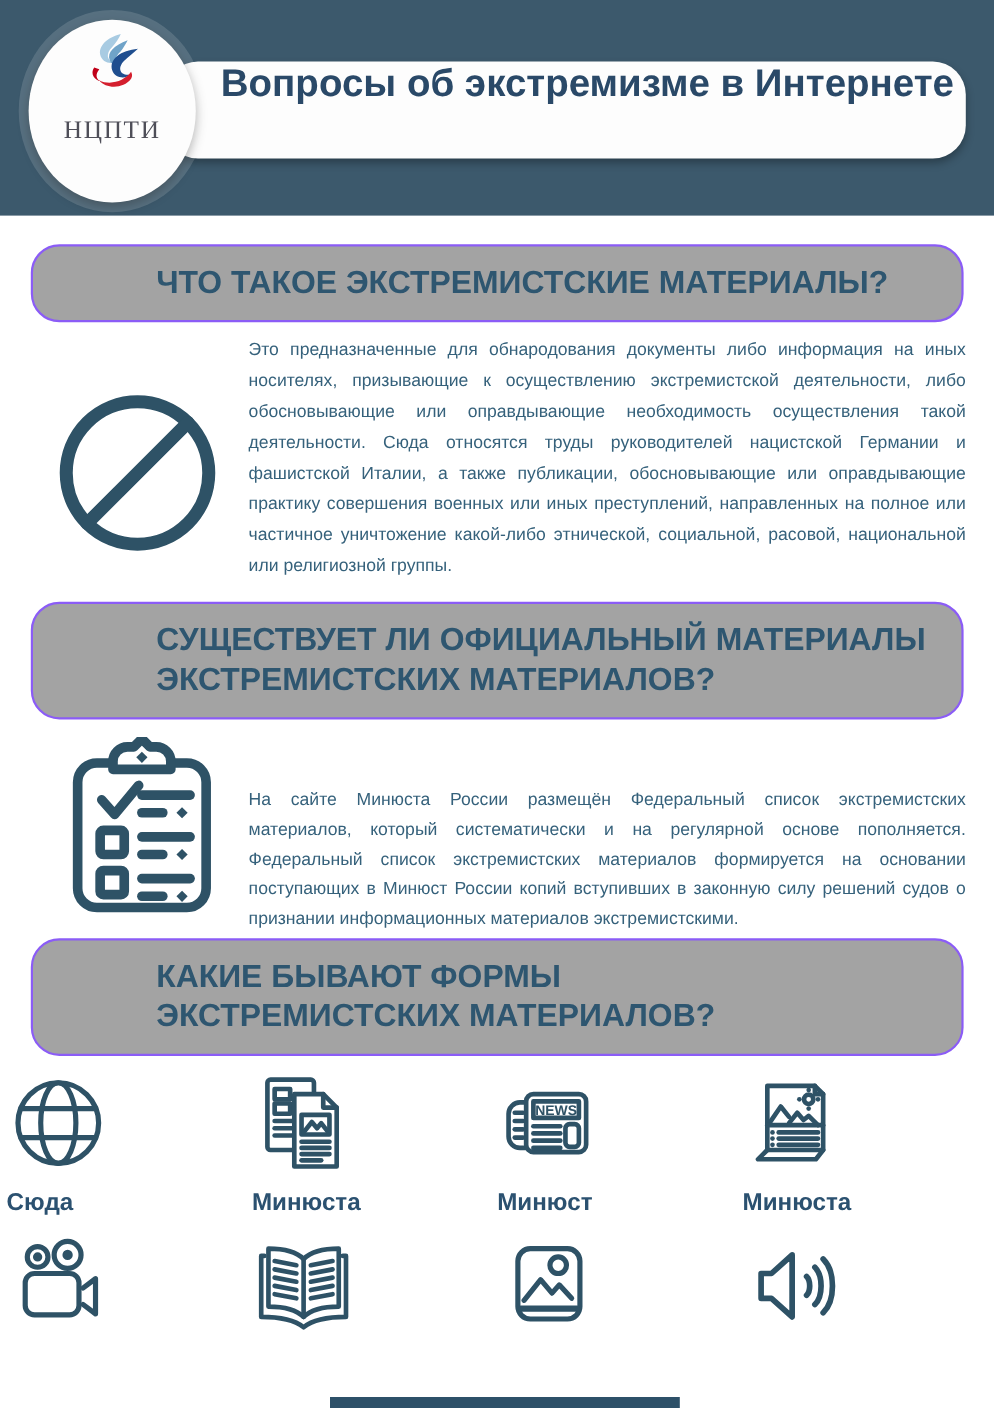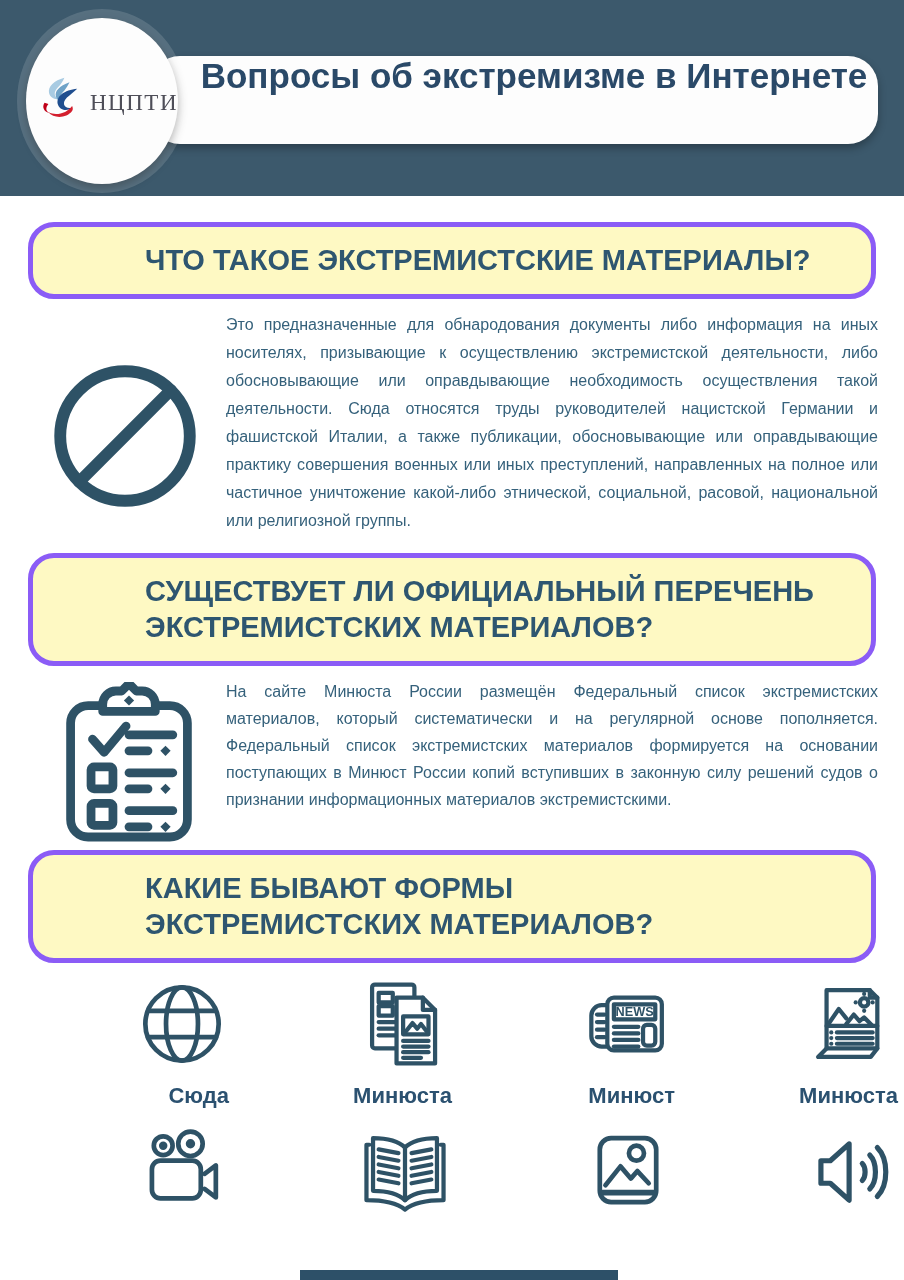--- a/index.html
+++ b/index.html
@@ -22,21 +22,21 @@
     height: 196px;
     background: #3c596c;
   }
   .logo {
     position: absolute;
     left: 26px; top: 18px;
     width: 152px; height: 166px;
     background: #fdfdfd;
     border-radius: 50%;
     box-shadow: 0 0 0 9px rgba(255,255,255,0.14), 0 4px 10px rgba(0,0,0,0.35);
-    display: flex; align-items: center; justify-content: flex-start;
+    display: flex; flex-direction: column; align-items: center; justify-content: flex-start;
     z-index: 2;
   }
   .logo svg { width: 84px; height: 78px; margin-top: 6px; }
   .logo-text {
     font-family: "Liberation Serif", serif;
     font-size: 23px;
     letter-spacing: 1.5px;
     color: #4e4e58;
     margin-top: 3px;
   }
@@ -53,22 +53,22 @@
   .title-banner h1 {
     font-size: 35px;
     font-weight: bold;
     color: #2a4968;
     padding-left: 40px;
   }
 
   
   .q-banner {
     margin: 26px 28px 0 28px;
-    background: #fef9c3;
-    border: 5px solid #8b5cf6;
+    background: #a3a3a3;
+    border: 2px solid #8b5cf6;
     border-radius: 26px;
     padding: 15px 24px 15px 112px;
   }
   .q-banner .q-line {
     display: block;
     font-size: 29px;
     font-weight: bold;
     line-height: 1.26;
     color: #2e5670;
   }
@@ -81,32 +81,32 @@
     padding: 12px 26px 0 40px;
   }
   .icon-col { flex: none; width: 186px; }
   .text-col { flex: 1; }
   .body-text {
     font-size: 16px;
     line-height: 28px;
     color: #35617b;
     text-align: justify;
   }
-  .body-text.tight { line-height: 27px; }
+  .body-text.tight { line-height: 27px; margin-top: 48px; }
   .prohibition-wrap svg { width: 158px; height: 158px; margin: 46px 0 0 6px; display: block; }
   .clipboard-wrap svg { width: 146px; height: 164px; margin: 4px 0 0 16px; display: block; }
 
   
   .forms-grid {
     display: grid;
     grid-template-columns: repeat(4, 1fr);
     padding: 14px 6px 0 6px;
     row-gap: 16px;
   }
-  .grid-item { display: flex; flex-direction: column; align-items: flex-end; }
+  .grid-item { display: flex; flex-direction: column; align-items: flex-start; }
   .grid-item svg { width: 94px; height: 94px; display: block; }
   .grid-label {
     margin-top: 12px;
     font-size: 22px;
     font-weight: bold;
     color: #2b5170;
   }
 
   .footer-bar {
     position: absolute;
@@ -149,21 +149,21 @@
           <line x1="21" y1="79" x2="79" y2="21"></line>
         </g>
       </svg>
     </div>
     <div class="text-col">
       <p class="body-text">Это предназначенные для обнародования документы либо информация на иных носителях, призывающие к осуществлению экстремистской деятельности, либо обосновывающие или оправдывающие необходимость осуществления такой деятельности. Сюда относятся труды руководителей нацистской Германии и фашистской Италии, а также публикации, обосновывающие или оправдывающие практику совершения военных или иных преступлений, направленных на полное или частичное уничтожение какой-либо этнической, социальной, расовой, национальной или религиозной группы.</p>
     </div>
   </div>
 
   <div class="q-banner mt-sm">
-    <span class="q-line">СУЩЕСТВУЕТ ЛИ ОФИЦИАЛЬНЫЙ ПЕРЕЧЕНЬ</span>
+    <span class="q-line">СУЩЕСТВУЕТ ЛИ ОФИЦИАЛЬНЫЙ МАТЕРИАЛЫ</span>
     <span class="q-line">ЭКСТРЕМИСТСКИХ МАТЕРИАЛОВ?</span>
   </div>
   <div class="section-row">
     <div class="icon-col clipboard-wrap">
       <svg viewBox="0 0 100 112">
         <g class="ico" style="stroke-width:6">
           <rect x="10" y="16" width="80" height="90" rx="12" fill="#fff"></rect>
           <path fill="#fff" d="M32 20 v-5 c0 -5 4 -9 9 -9 h4 l5 -5 5 5 h4 c5 0 9 4 9 9 v5 z"></path>
           <path d="M50 9 l3.5 3.5 -3.5 3.5 -3.5 -3.5 z" fill="#2e5266" stroke="none"></path>
           <path d="M25 39 l8 9 15 -18"></path>

